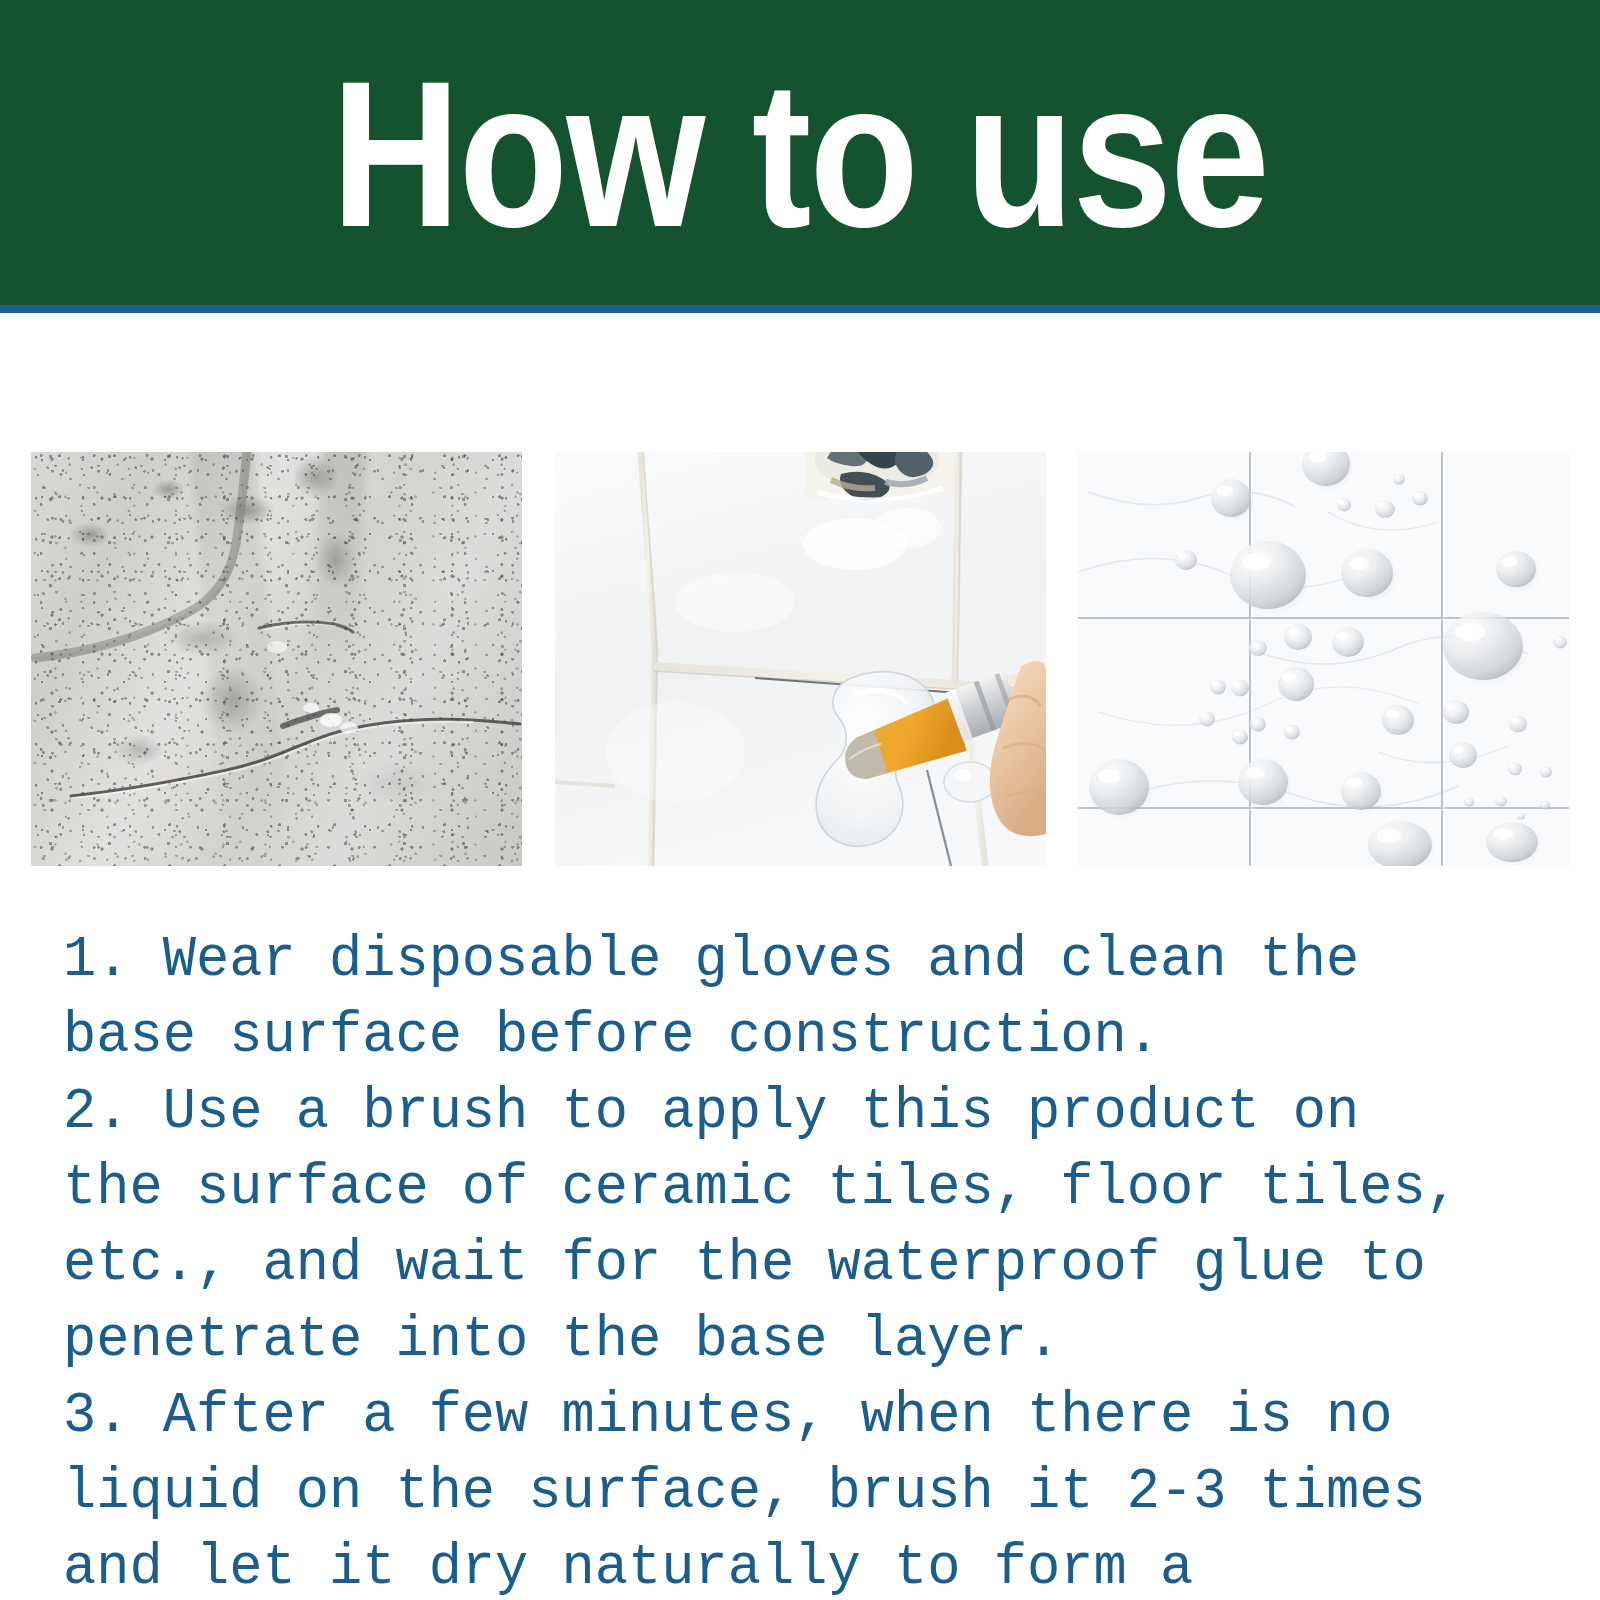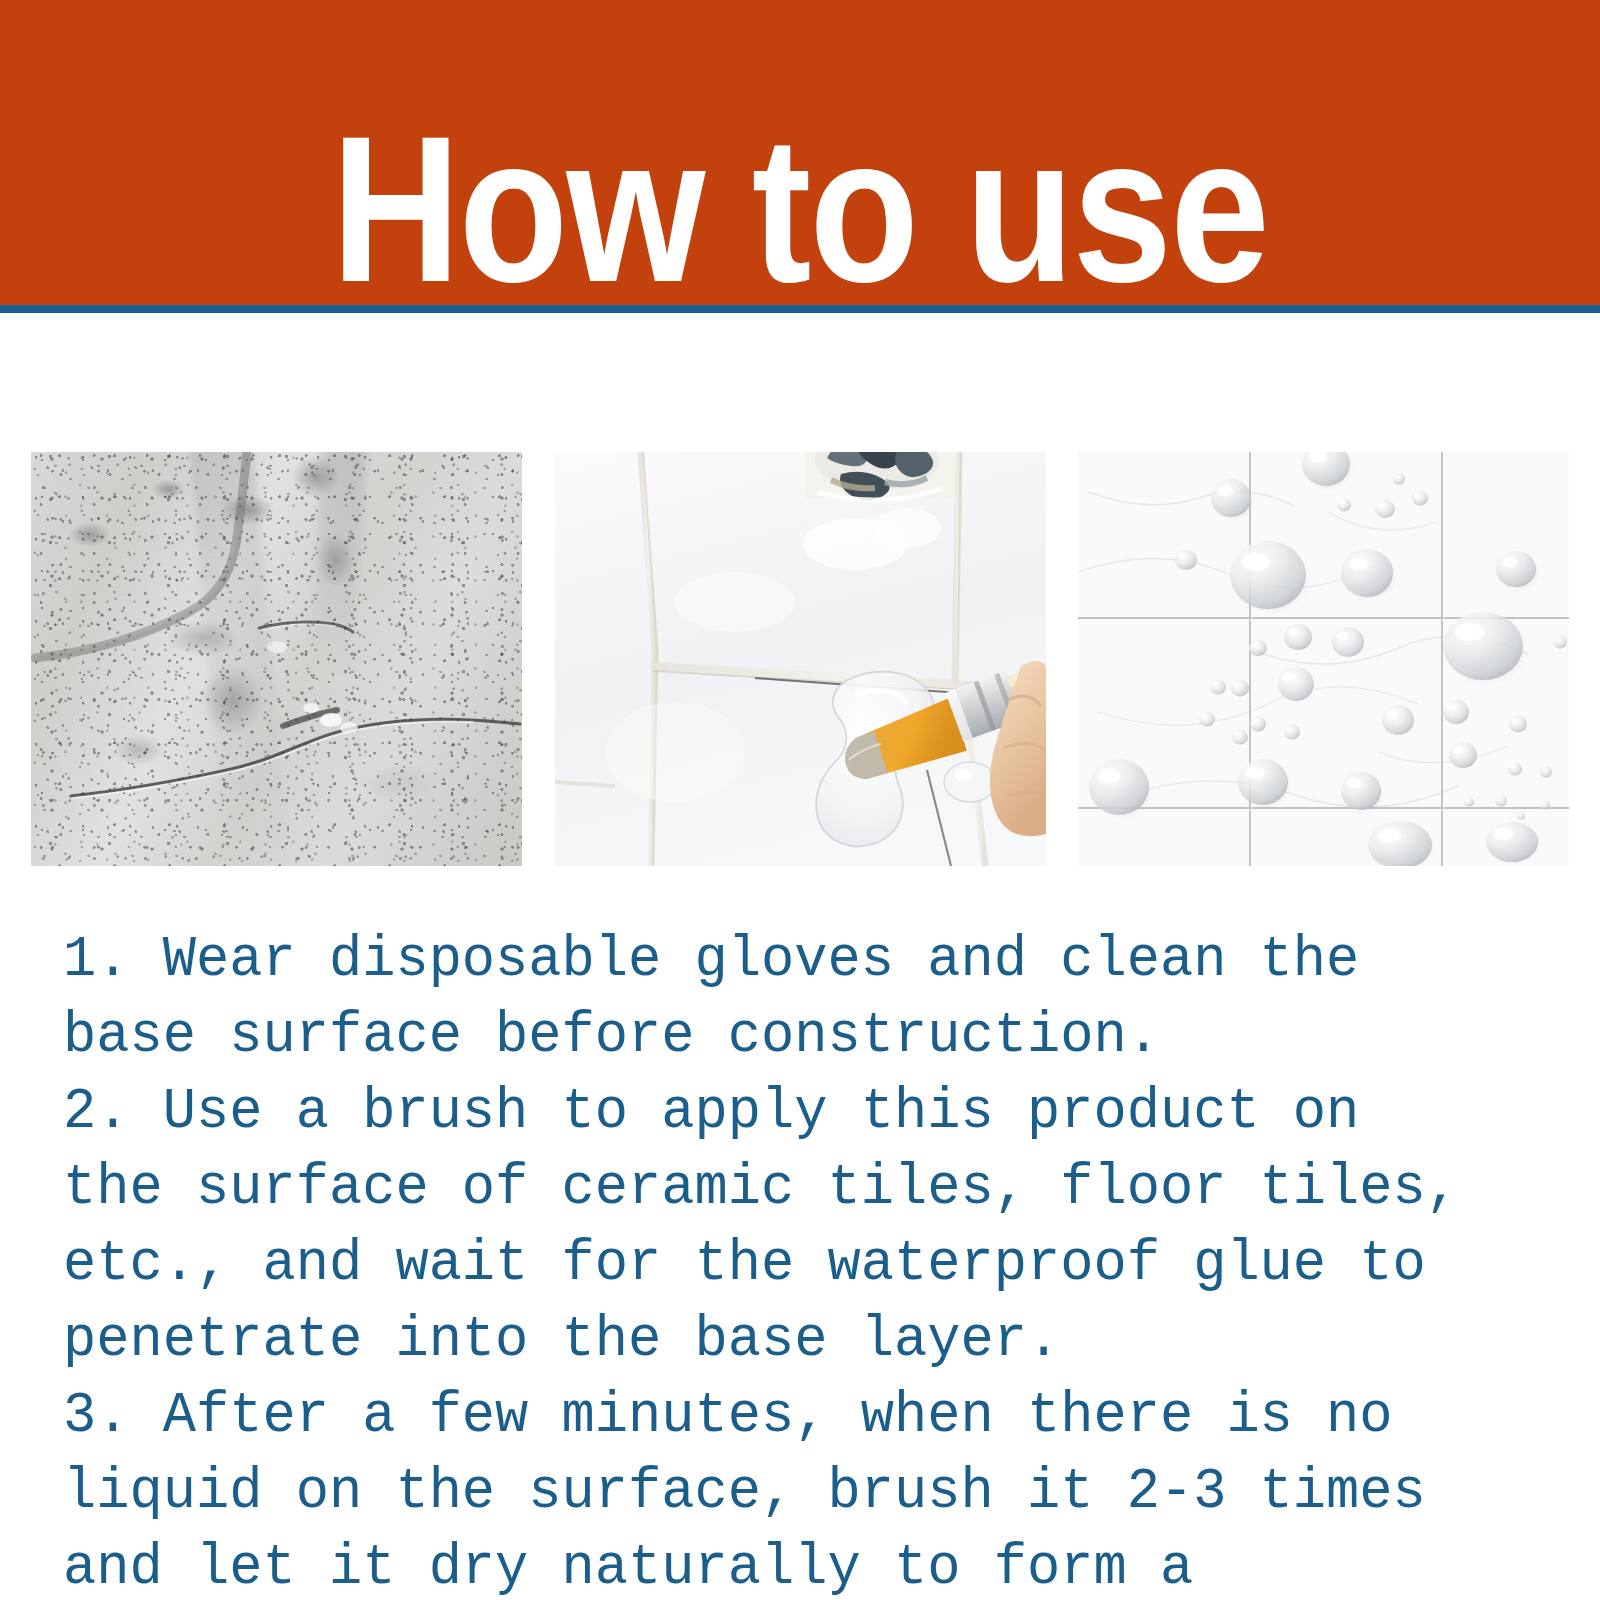--- a/index.html
+++ b/index.html
@@ -21,23 +21,23 @@
     overflow: hidden;
   }
 
   
   .header-band {
     position: absolute;
     left: 0;
     top: 0;
     width: 1600px;
     height: 305px;
-    background: #c2410c;
+    background: #14532d;
     display: flex;
-    align-items: flex-end;
+    align-items: center;
     justify-content: center;
   }
   .header-underline {
     position: absolute;
     left: 0;
     top: 305px;
     width: 1600px;
     height: 8px;
     background: #1a5e93;
   }

